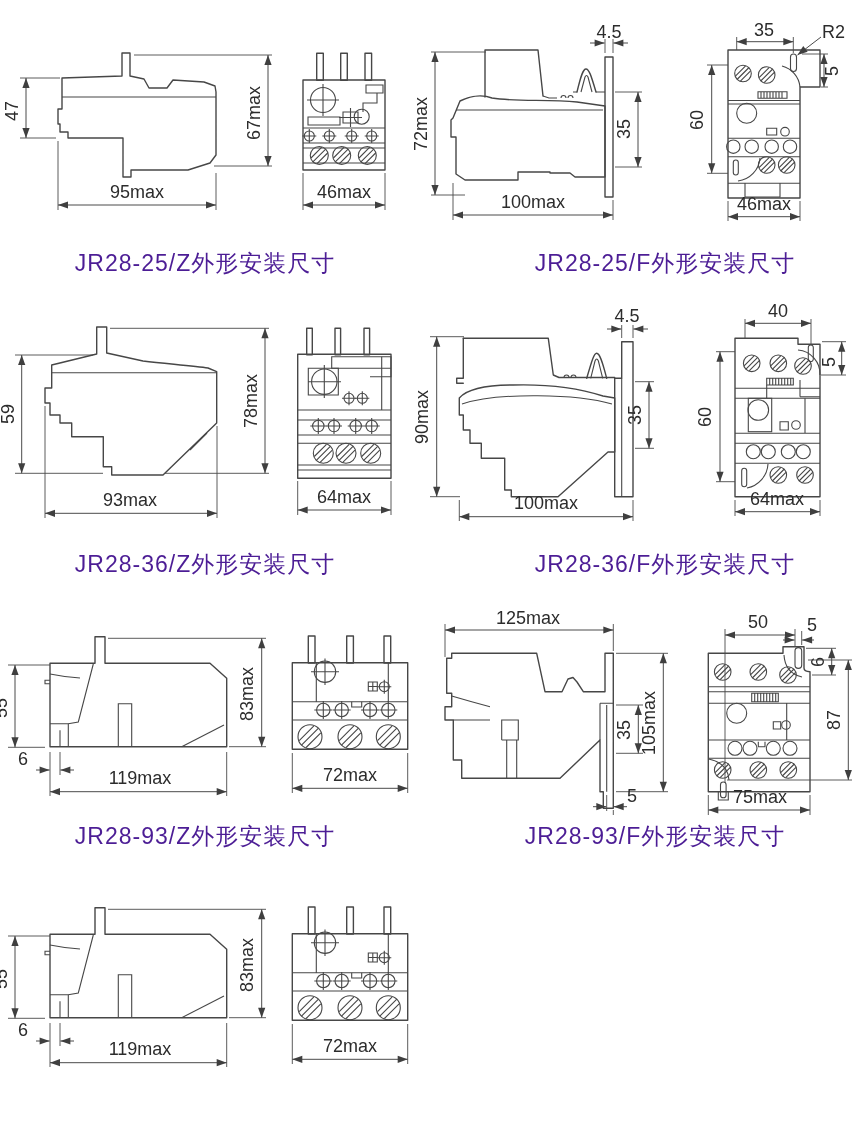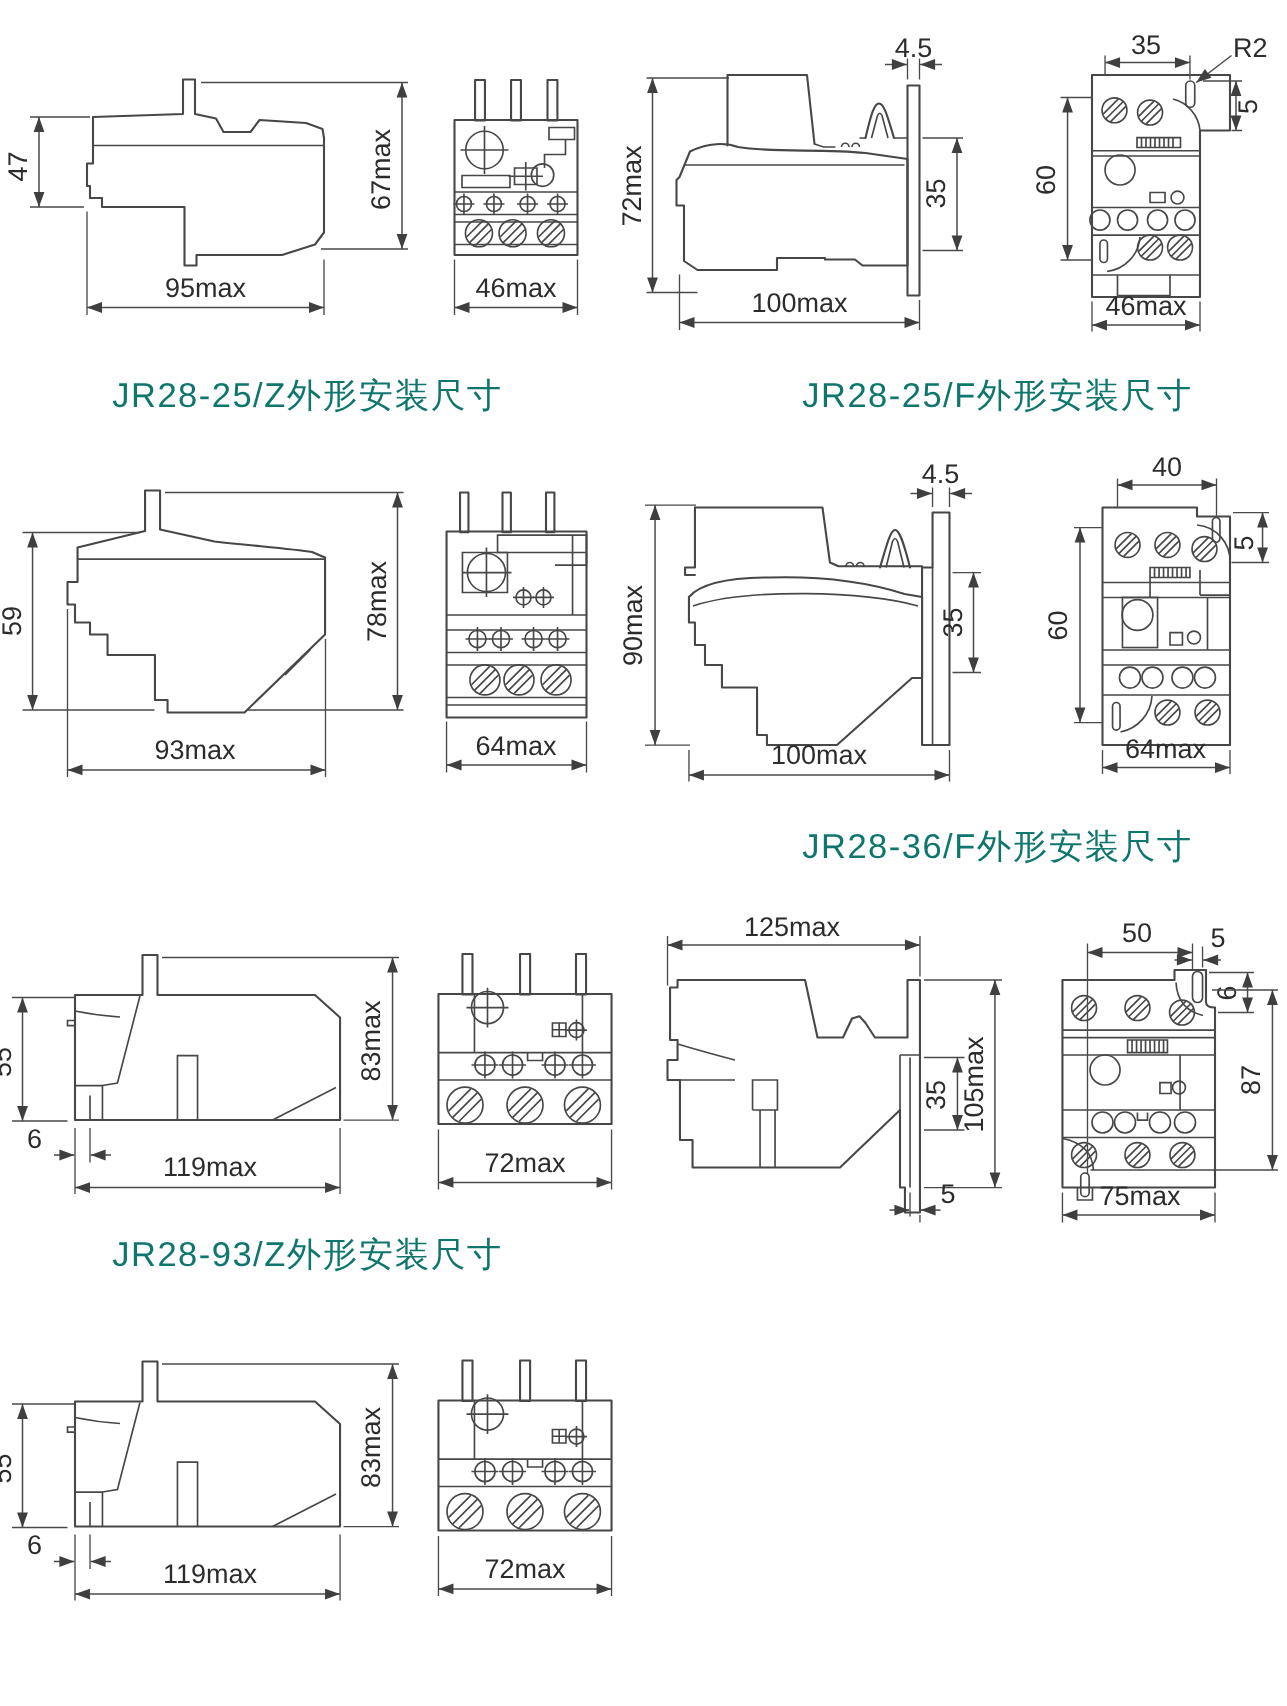--- a/index.html
+++ b/index.html
@@ -6,21 +6,21 @@
   .page{position:relative;width:858px;height:1137px;background:#ffffff;overflow:hidden;
         font-family:"Liberation Sans",sans-serif;}
   svg.fig{position:absolute;overflow:visible;}
   .ol{fill:none;stroke:#474747;stroke-width:1.4;stroke-linejoin:round;stroke-linecap:round;}
   .in{fill:none;stroke:#474747;stroke-width:1.1;}
   .dm{fill:none;stroke:#4a4a4a;stroke-width:1;marker-start:url(#ar);marker-end:url(#ar);}
   .dm1{fill:none;stroke:#4a4a4a;stroke-width:1;marker-end:url(#ar);}
   .ext{fill:none;stroke:#4a4a4a;stroke-width:0.9;}
   text{font-family:"Liberation Sans",sans-serif;fill:#2c2c2c;}
   .dt{font-size:18px;}
-  .title{position:absolute;font-size:23px;color:#0f766e;text-align:center;letter-spacing:1px;white-space:nowrap;}
+  .title{position:absolute;font-size:23px;color:#4c1d95;text-align:center;letter-spacing:1px;white-space:nowrap;}
   #defs{position:absolute;width:0;height:0;}
   #defs g{fill:none;stroke:#474747;stroke-width:1.1;}
 </style>
 </head>
 <body>
 
 <div class="page">
 
 <svg id="defs">
   <defs>
@@ -318,20 +318,21 @@
     <path class="dm" d="M30,51.7 V181.7"></path>
     <text class="dt" text-anchor="middle" transform="translate(21,117) rotate(-90)">60</text>
   </g>
   <g>
     <path class="ext" d="M45,200 V216 M130,200 V216"></path>
     <path class="dm" d="M45,211.7 H130"></path>
     <text class="dt" text-anchor="middle" x="87" y="205">64max</text>
   </g>
 </svg>
 
+<div class="title" style="left:10px;top:549px;width:390px">JR28-36/Z外形安装尺寸</div>
 <div class="title" style="left:465px;top:549px;width:400px">JR28-36/F外形安装尺寸</div>
 
 <svg class="fig" style="left:0px;top:612px" width="300" height="200">
   <g>
     <path class="ol" d="M50,51.3 H95 V24.7 H105 V51.3 H210 L226.7,66.3 V134.7 H50 Z"></path>
     <path class="in" d="M50,68.3 H45 V71.7 H50"></path>
     <path class="in" d="M50,111.7 H68.3 V134.7 M60,118.3 V134.7"></path>
     <path class="in" d="M93.3,52 L78.3,110 L68.3,111.7 M50,62 C62,64.5 72,65.5 80,66"></path>
     <path class="in" d="M118.3,134.7 V91.7 H131.7 V134.7"></path>
     <path class="in" d="M181.7,134.7 L224,113"></path>
@@ -465,20 +466,21 @@
     <text class="dt" text-anchor="middle" transform="translate(160,105) rotate(-90)">87</text>
   </g>
   <g>
     <path class="ext" d="M28.3,180 V200 M130,180 V200"></path>
     <path class="dm" d="M28.3,195 H130"></path>
     <text class="dt" text-anchor="middle" x="80" y="188">75max</text>
   </g>
 </svg>
 
 <div class="title" style="left:10px;top:821px;width:390px">JR28-93/Z外形安装尺寸</div>
+<div class="title" style="left:455px;top:821px;width:400px">JR28-93/F外形安装尺寸</div>
 
 <svg class="fig" style="left:0px;top:883px" width="300" height="200">
   <g>
     <path class="ol" d="M50,51.3 H95 V24.7 H105 V51.3 H210 L226.7,66.3 V134.7 H50 Z"></path>
     <path class="in" d="M50,68.3 H45 V71.7 H50"></path>
     <path class="in" d="M50,111.7 H68.3 V134.7 M60,118.3 V134.7"></path>
     <path class="in" d="M93.3,52 L78.3,110 L68.3,111.7 M50,62 C62,64.5 72,65.5 80,66"></path>
     <path class="in" d="M118.3,134.7 V91.7 H131.7 V134.7"></path>
     <path class="in" d="M181.7,134.7 L224,113"></path>
   </g>

